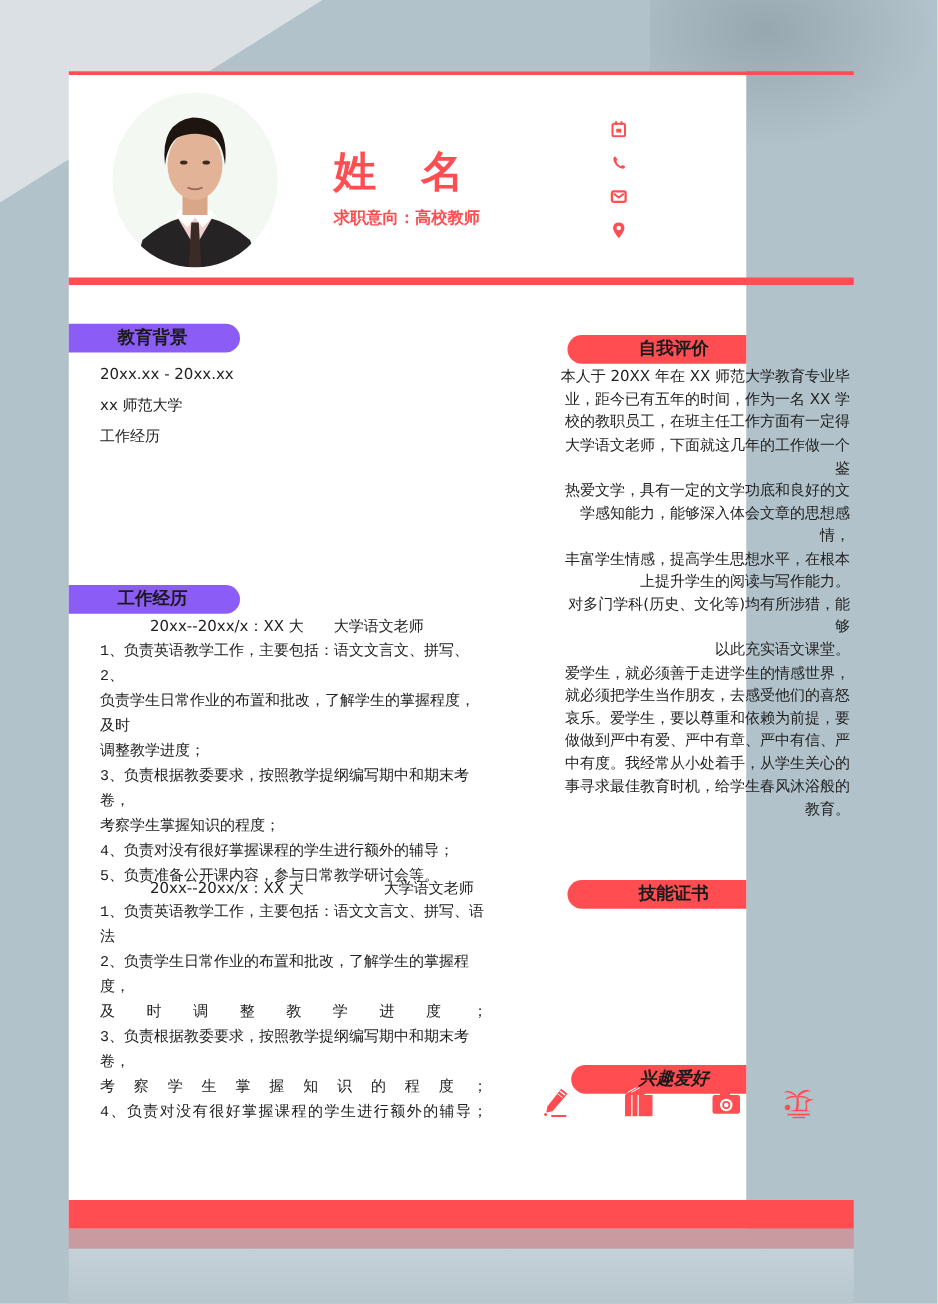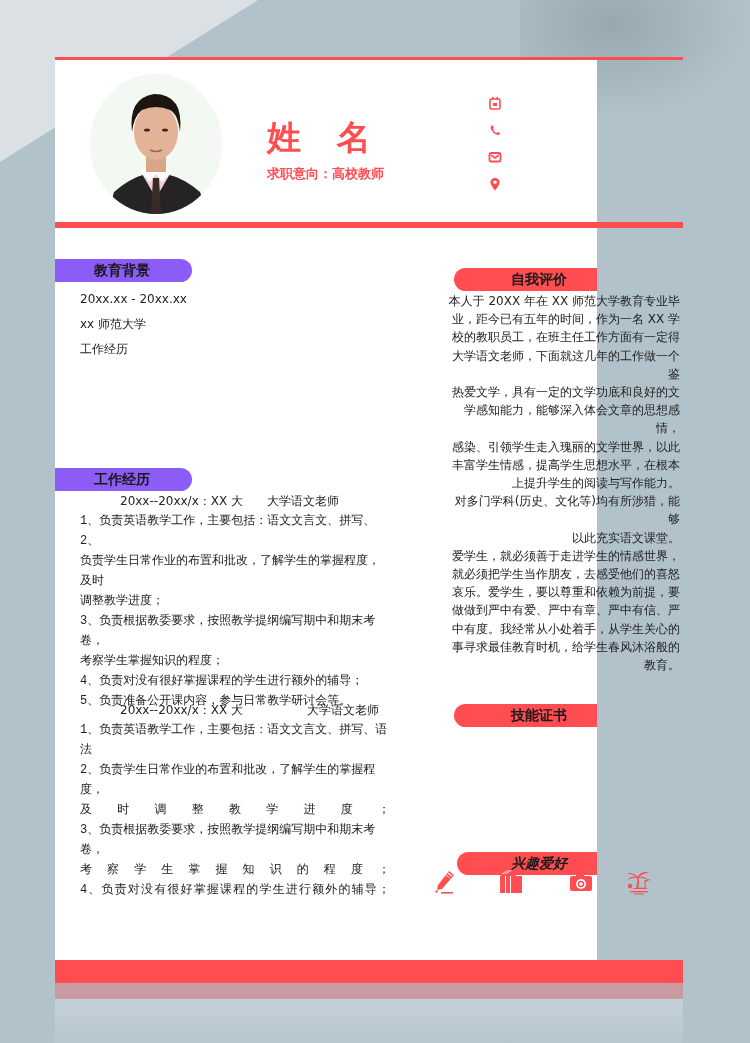--- a/index.html
+++ b/index.html
@@ -177,21 +177,20 @@
   </div>
 
   <div class="pill-right" style="top:211px;">自我评价</div>
   <div class="self">
     <div>本人于 20XX 年在 XX 师范大学教育专业毕</div>
     <div>业，距今已有五年的时间，作为一名 XX 学</div>
     <div>校的教职员工，在班主任工作方面有一定得</div>
     <div>大学语文老师，下面就这几年的工作做一个鉴</div>
     <div>热爱文学，具有一定的文学功底和良好的文</div>
     <div>学感知能力，能够深入体会文章的思想感情，</div>
-    <div>感染、引领学生走入瑰丽的文学世界，以此</div>
     <div>丰富学生情感，提高学生思想水平，在根本</div>
     <div>上提升学生的阅读与写作能力。</div>
     <div>对多门学科(历史、文化等)均有所涉猎，能够</div>
     <div>以此充实语文课堂。</div>
     <div>爱学生，就必须善于走进学生的情感世界，</div>
     <div>就必须把学生当作朋友，去感受他们的喜怒</div>
     <div>哀乐。爱学生，要以尊重和依赖为前提，要</div>
     <div>做做到严中有爱、严中有章、严中有信、严</div>
     <div>中有度。我经常从小处着手，从学生关心的</div>
     <div>事寻求最佳教育时机，给学生春风沐浴般的</div>

